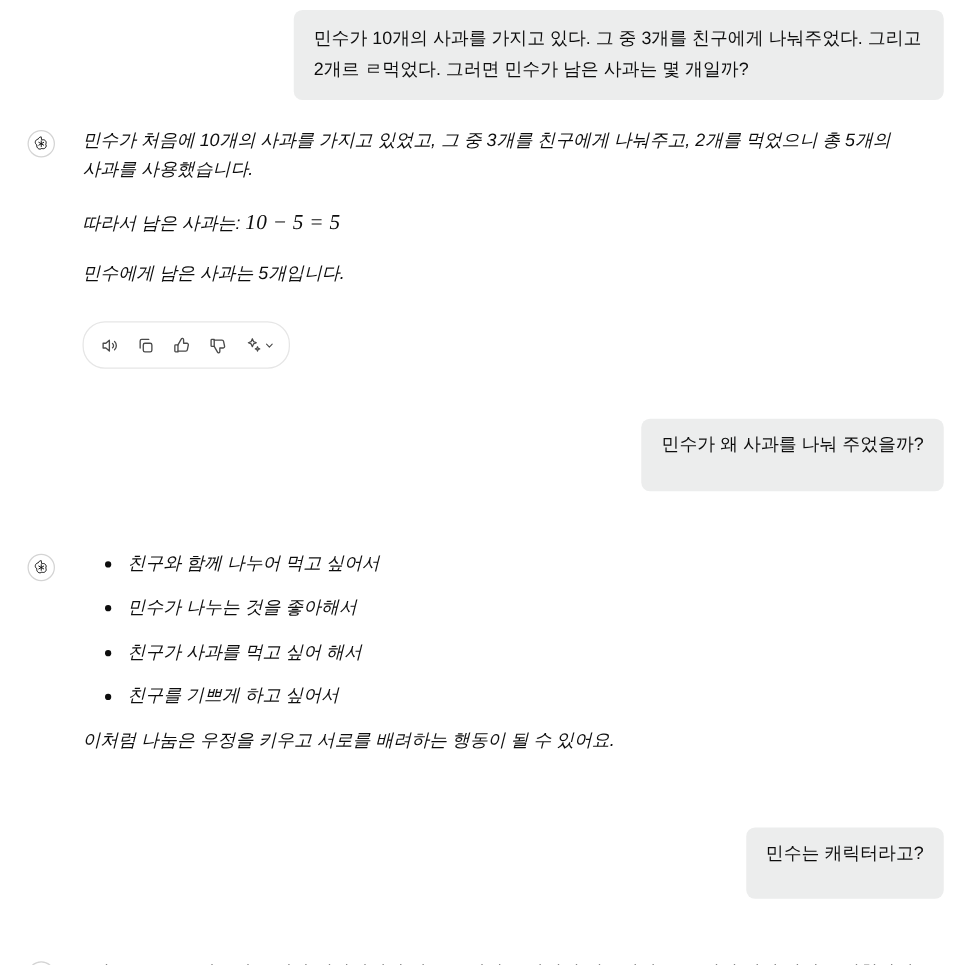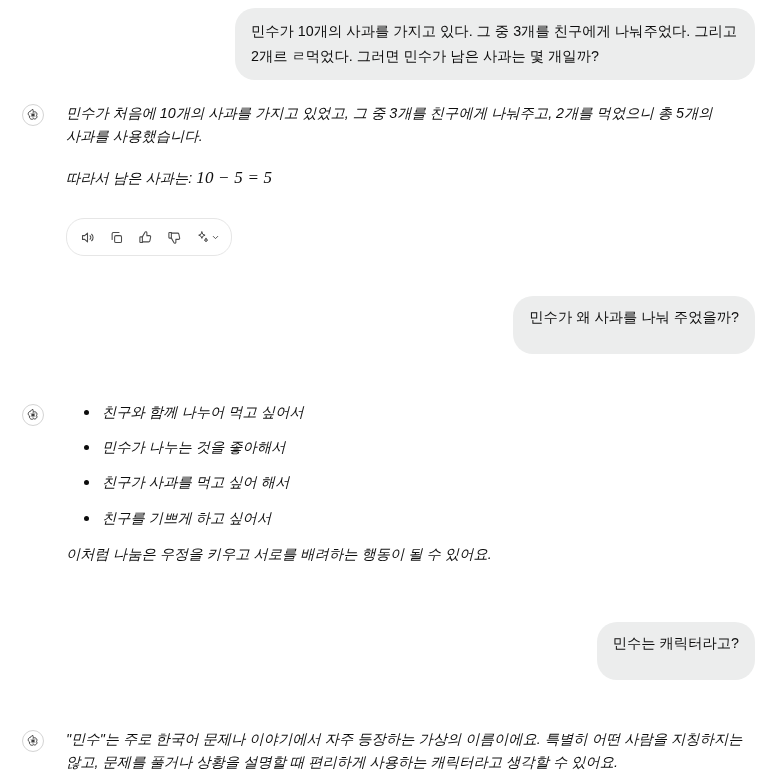--- a/index.html
+++ b/index.html
@@ -20,21 +20,21 @@
   }
 
   
   .user-row {
     display: flex;
     justify-content: flex-end;
     margin-bottom: 22px;
   }
   .user-bubble {
     background: #eceded;
-    border-radius: 20px;
+    border-radius: 7px;
     padding: 11px 16px 12px 16px;
     font-size: 14.3px;
     line-height: 1.72;
     color: #0d0d0d;
     max-width: 520px;
     text-align: left;
     word-break: keep-all;
   }
   .user-bubble.short { padding: 9px 16px 24px 16px; }
 
@@ -135,20 +135,21 @@
       <svg width="14" height="14" viewBox="0 0 24 24" fill="none" stroke="#0d0d0d" stroke-width="1.3">
         <path d="M12 2.6c-2 0-3.6 1.3-4.2 3.1-1.9.1-3.5 1.5-3.9 3.4-.4 1.9.5 3.7 2.1 4.6-.5 1.8.2 3.8 1.8 4.9 1.6 1.1 3.7.9 5-.3 1.6.9 3.6.6 4.9-.8 1.3-1.4 1.4-3.4.4-4.9 1-1.6.8-3.6-.5-4.9-1.3-1.3-3.3-1.6-4.8-.7C12.2 5.6 12.1 2.6 12 2.6z"></path>
         <path d="M12 7.6v8.8M8.2 9.8l7.6 4.4M15.8 9.8l-7.6 4.4"></path>
       </svg>
     </div>
     <div class="assistant-body">
       <p>민수가 처음에 10개의 사과를 가지고 있었고, 그 중 3개를 친구에게 나눠주고, 2개를 먹었으니 총 5개의 사과를 사용했습니다.</p>
       <p>
         <span>따라서 남은 사과는: </span><span class="math">10 − 5 = 5</span>
       </p>
+      <p>민수에게 남은 사과는 5개입니다.</p>
 
       <div class="actions">
         <div class="act">
           <svg width="15" height="15" viewBox="0 0 24 24" fill="none" stroke="#4a4a4a" stroke-width="1.7" stroke-linecap="round" stroke-linejoin="round">
             <path d="M4 9v6h3.5L12 19V5L7.5 9H4z"></path>
             <path d="M16 9.2a3.6 3.6 0 0 1 0 5.6"></path>
             <path d="M18.6 6.8a7 7 0 0 1 0 10.4"></path>
           </svg>
         </div>
         <div class="act">

